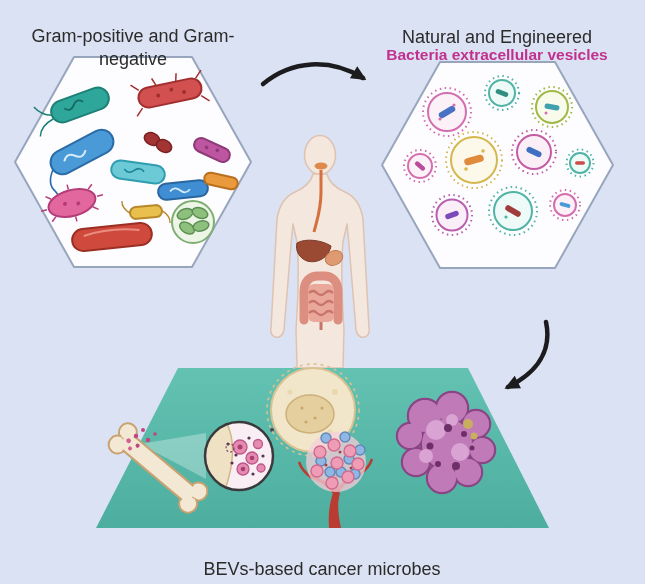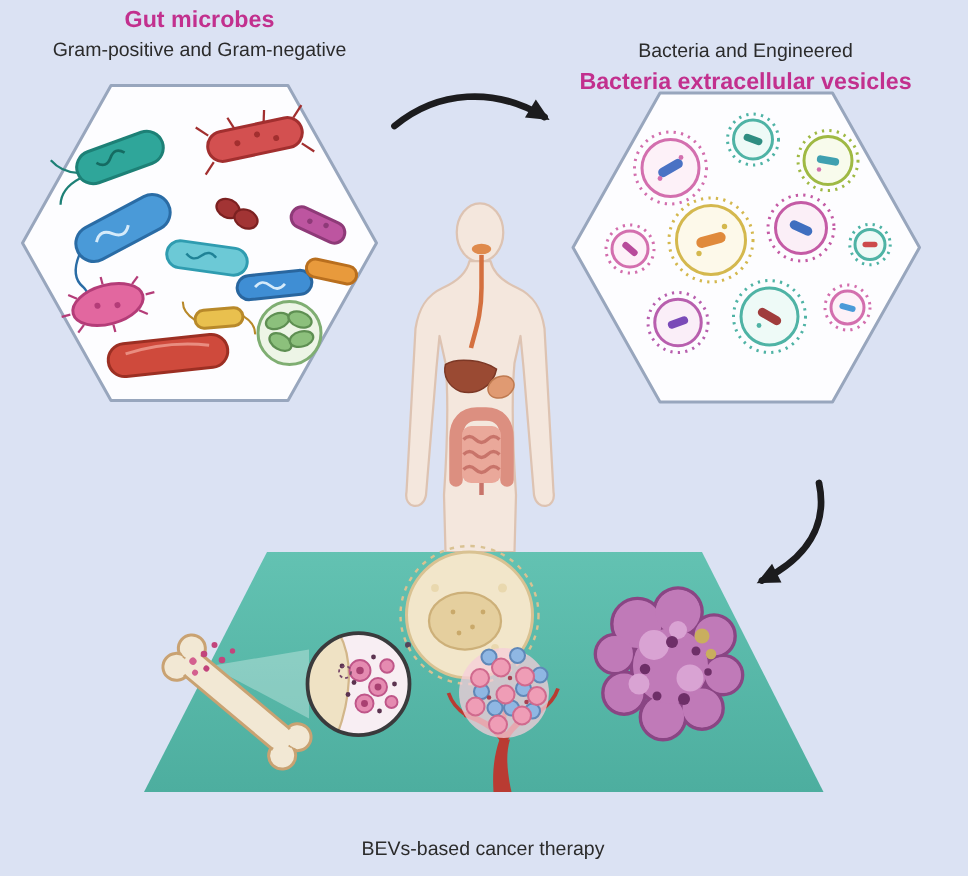--- a/index.html
+++ b/index.html
@@ -1,20 +1,20 @@
 <!DOCTYPE html>
 <html><head>
 <meta charset="utf-8">
 <style>
   html,body{margin:0;padding:0;background:#dbe2f3;}
   .canvas{position:relative;width:645px;height:584px;background:#dbe2f3;font-family:"Liberation Sans",sans-serif;overflow:hidden;}
   .scene{position:absolute;left:0;top:0;}
   .label{position:absolute;text-align:center;line-height:1.25;}
   .title{font-weight:700;font-size:15.5px;color:#c2308e;}
-  .subtitle{font-size:13px;color:#2b2b2b;text-align:center;}
+  .subtitle{font-size:18px;color:#2b2b2b;text-align:center;}
 </style>
 </head>
 <body>
 
 <div class="canvas">
 
 <svg class="scene" width="645" height="584" viewBox="0 0 645 584">
   <defs>
     <linearGradient id="plat" x1="0" y1="0" x2="0" y2="1">
       <stop offset="0" stop-color="#63c2b2"></stop>
@@ -345,21 +345,20 @@
       <circle cx="340" cy="452" r="1.5" fill="#a84052"></circle>
           <circle cx="326" cy="465" r="1.5" fill="#a84052"></circle>
           <circle cx="351" cy="468" r="1.5" fill="#a84052"></circle>
     </g>
   </g>
 
   <path d="M263,84 C292,60 330,58 363,78" fill="none" stroke="#1c1c1e" stroke-width="4.5" stroke-linecap="round" marker-end="url(#ah)"></path>
   <path d="M546,322 C552,350 538,372 508,387" fill="none" stroke="#1c1c1e" stroke-width="4.5" stroke-linecap="round" marker-end="url(#ah)"></path>
 </svg>
 
-<div class="label title" style="left:8px;top:4px;width:250px;">Gut microbes</div>
 <div class="label subtitle" style="left:3px;top:25px;width:260px;">Gram-positive and Gram-negative</div>
 
 <div class="label title" style="left:352px;top:4px;width:290px;margin-top:41px;">Bacteria extracellular vesicles</div>
-<div class="label subtitle" style="left:352px;top:26px;width:290px;">Bacteria and Engineered</div>
-
-<div class="label subtitle" style="left:152px;top:558px;width:340px;">BEVs-based cancer therapy</div>
+<div class="label subtitle" style="left:352px;top:26px;width:290px;">Natural and Engineered</div>
+
+<div class="label subtitle" style="left:152px;top:558px;width:340px;">BEVs-based cancer microbes</div>
 
 </div>
 
 </body></html>

